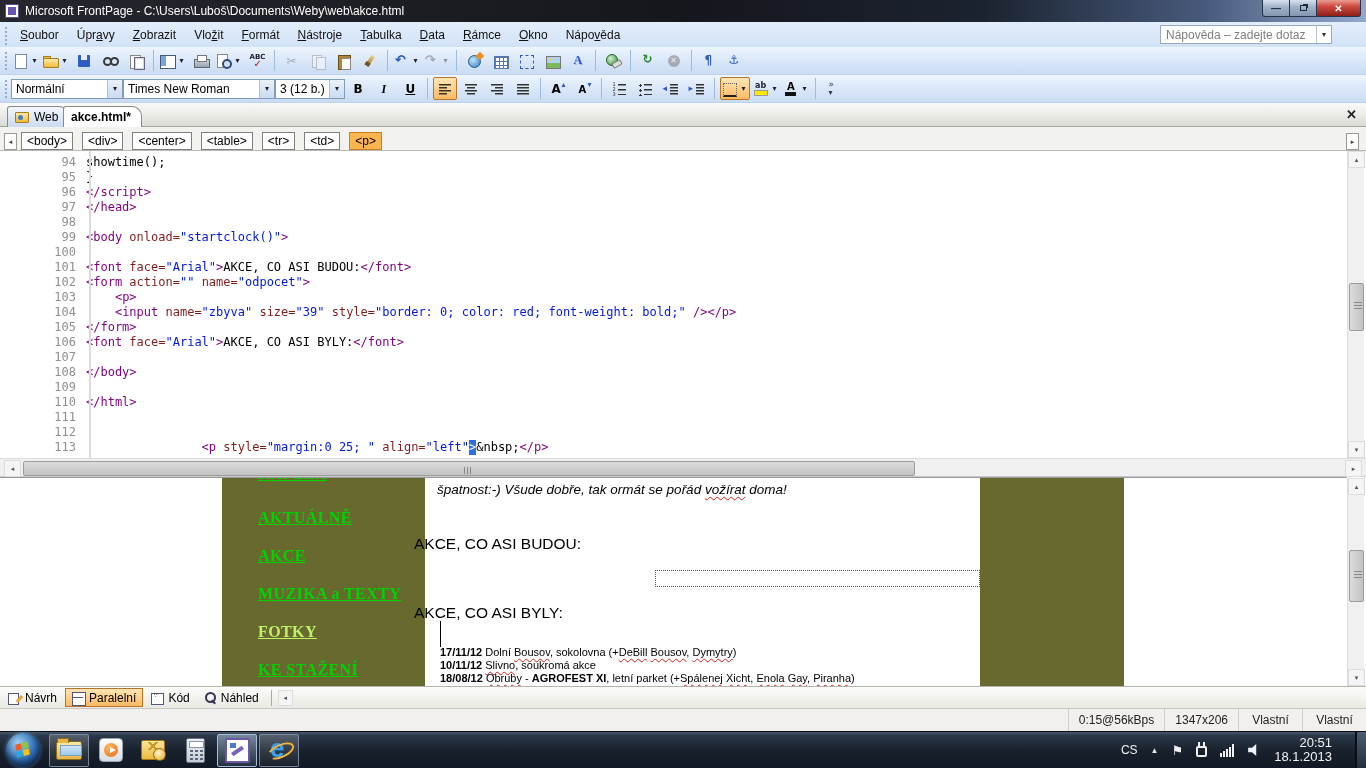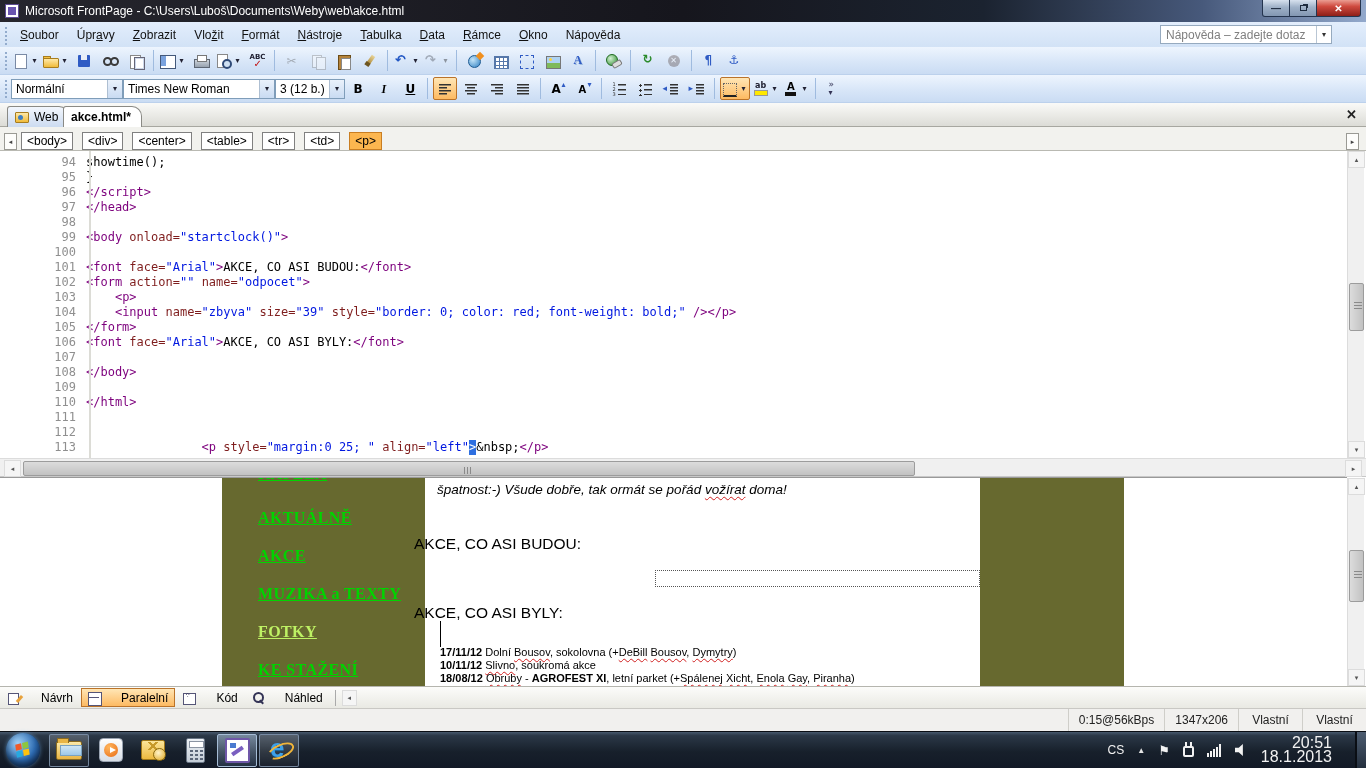--- a/index.html
+++ b/index.html
@@ -178,21 +178,21 @@
 .sg-im{font-style:italic;text-decoration:underline wavy #d02020 1px;text-underline-offset:2px}
 .dhead{position:absolute;left:414px;font-size:15.5px;white-space:nowrap}
 #d-input{position:absolute;left:655px;top:92px;width:325px;height:17px;border:1px dotted #555}
 #d-caret{position:absolute;left:440px;top:143px;width:1px;height:26px;background:#000}
 #events{position:absolute;left:440px;top:168px;font-size:11px;line-height:13px;white-space:nowrap}
 .sg-b{font-weight:bold}
 .sg-m{text-decoration:underline wavy #d02020 1px;text-underline-offset:2px}
 
 
 #viewbar{position:absolute;left:0;top:686px;width:1366px;height:22px;background:linear-gradient(#fcfcfa,#e9e9e3);border-top:1px solid #b5b5ae;display:flex;align-items:center}
-.vbtn{display:inline-flex;align-items:center;gap:20px;height:19px;padding:0 6px;margin-left:2px}
+.vbtn{display:inline-flex;align-items:center;gap:4px;height:19px;padding:0 6px;margin-left:2px}
 .vbtn.on{background:linear-gradient(#ffe6b5,#fdba62);border:1px solid #bb7329}
 .vi{width:13px;height:12px;position:relative;flex:none}
 .vi::before,.vi::after{position:absolute}
 .vi-design-view::before{content:"";left:0;top:1px;width:9px;height:10px;background:#fff;border:1px solid #557}
 .vi-design-view::after{content:"";right:0;bottom:1px;width:3px;height:8px;background:#e8a23c;transform:rotate(40deg)}
 .vi-split-view::before{content:"";left:0;top:0;width:12px;height:12px;background:#fff;border:1px solid #557}
 .vi-split-view::after{content:"";left:1px;top:5px;width:10px;height:1px;background:#557}
 .vi-code-view::before{content:"";left:0;top:1px;width:11px;height:10px;background:#fff;border:1px solid #557}
 .vi-code-view::after{content:"·:·";left:2px;top:-1px;font-size:7px;color:#335;letter-spacing:-1px}
 .vi-preview-view::before{content:"";left:1px;top:0;width:7px;height:7px;border:2px solid #335;border-radius:50%}
@@ -239,21 +239,21 @@
 .tr-hidden{font-size:8px;color:#e4e4e4}
 .tr-flag{font-size:13px}
 .tr-plug{width:11px;height:11px;border:2px solid #f2f2f2;border-radius:2px;position:relative;margin-top:3px}
 .tr-plug::before{content:"";position:absolute;left:0;top:-6px;width:2px;height:4px;background:#f2f2f2;box-shadow:5px 0 0 #f2f2f2}
 .tr-net{width:15px;height:13px;position:relative}
 .tr-net::before{content:"";position:absolute;bottom:0;left:0;width:15px;height:13px;
  background-image:linear-gradient(#f2f2f2,#f2f2f2),linear-gradient(#f2f2f2,#f2f2f2),linear-gradient(#f2f2f2,#f2f2f2),linear-gradient(#f2f2f2,#f2f2f2),linear-gradient(#f2f2f2,#f2f2f2);
  background-repeat:no-repeat;background-size:2px 4px,2px 6px,2px 8px,2px 10px,2px 13px;
  background-position:0 bottom,3px bottom,6px bottom,9px bottom,12px bottom}
 .tr-vol{width:13px;height:13px;background:#f2f2f2;clip-path:polygon(0 32%,30% 32%,62% 4%,62% 96%,30% 68%,0 68%)}
-#clock{font-size:16px;line-height:14px;text-align:right;margin-right:6px}
+#clock{font-size:13px;line-height:14px;text-align:right;margin-right:6px}
 #showdesk{width:11px;height:37px;background:linear-gradient(#4c5c70,#232e3c);border-left:2px solid #0a0e14;margin-left:4px}
 </style>
 </head>
 <body>
 
 <div id="titlebar">
   <span class="fpmini"></span>
   <span>Microsoft FrontPage - C:\Users\Luboš\Documents\Weby\web\akce.html</span>
   <div id="winbtns">
     <div class="wbtn min">—</div>

